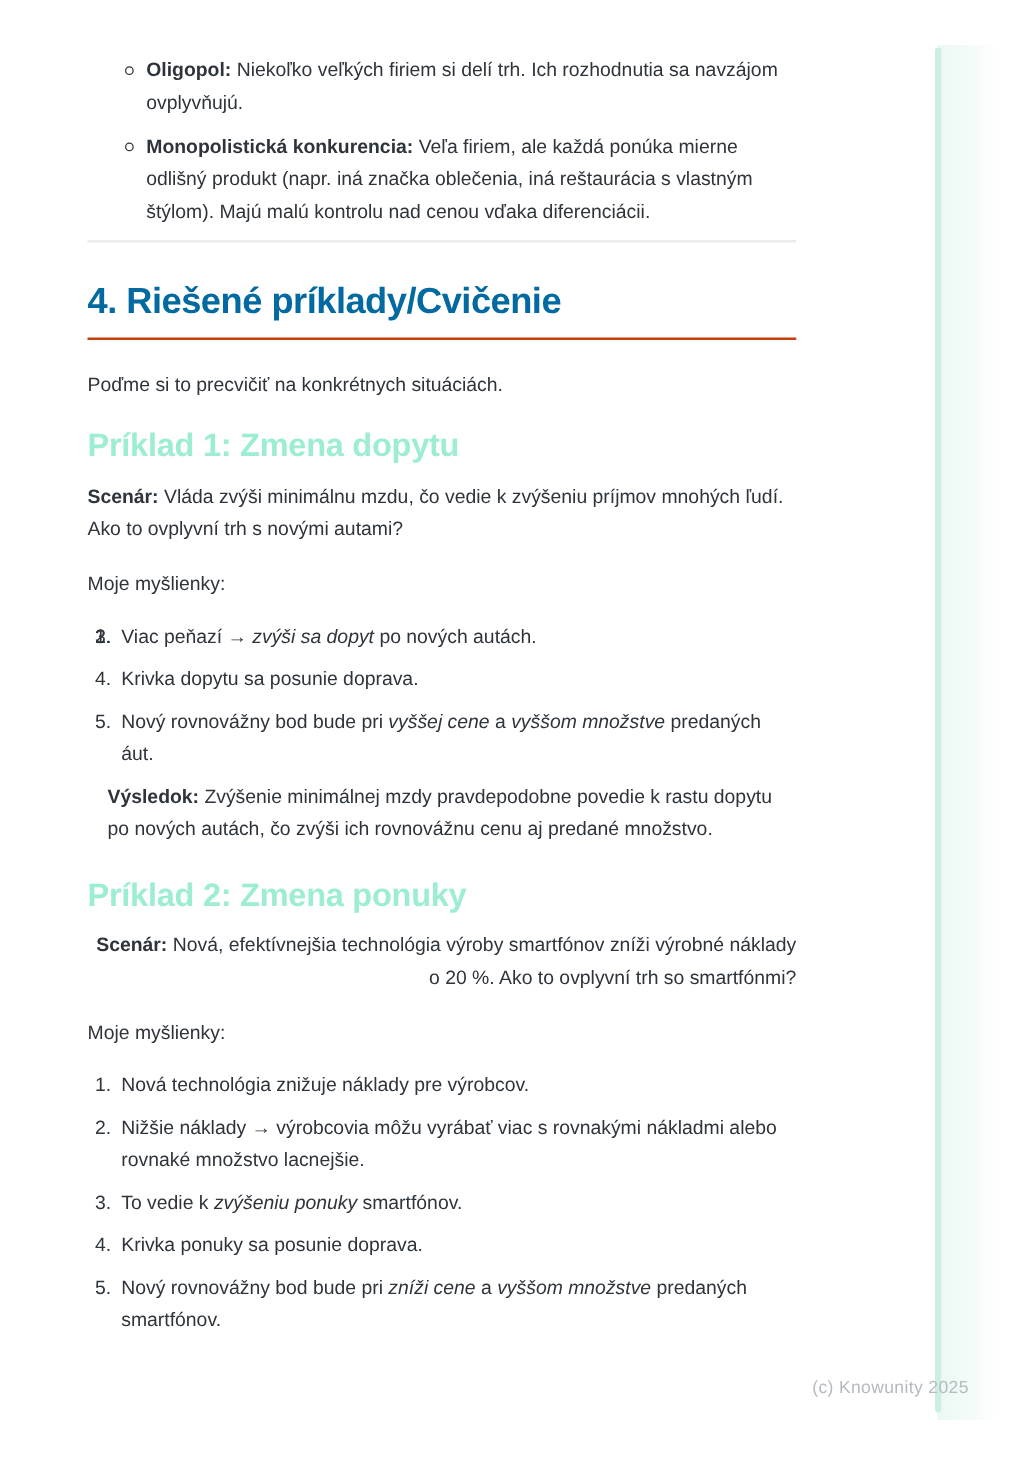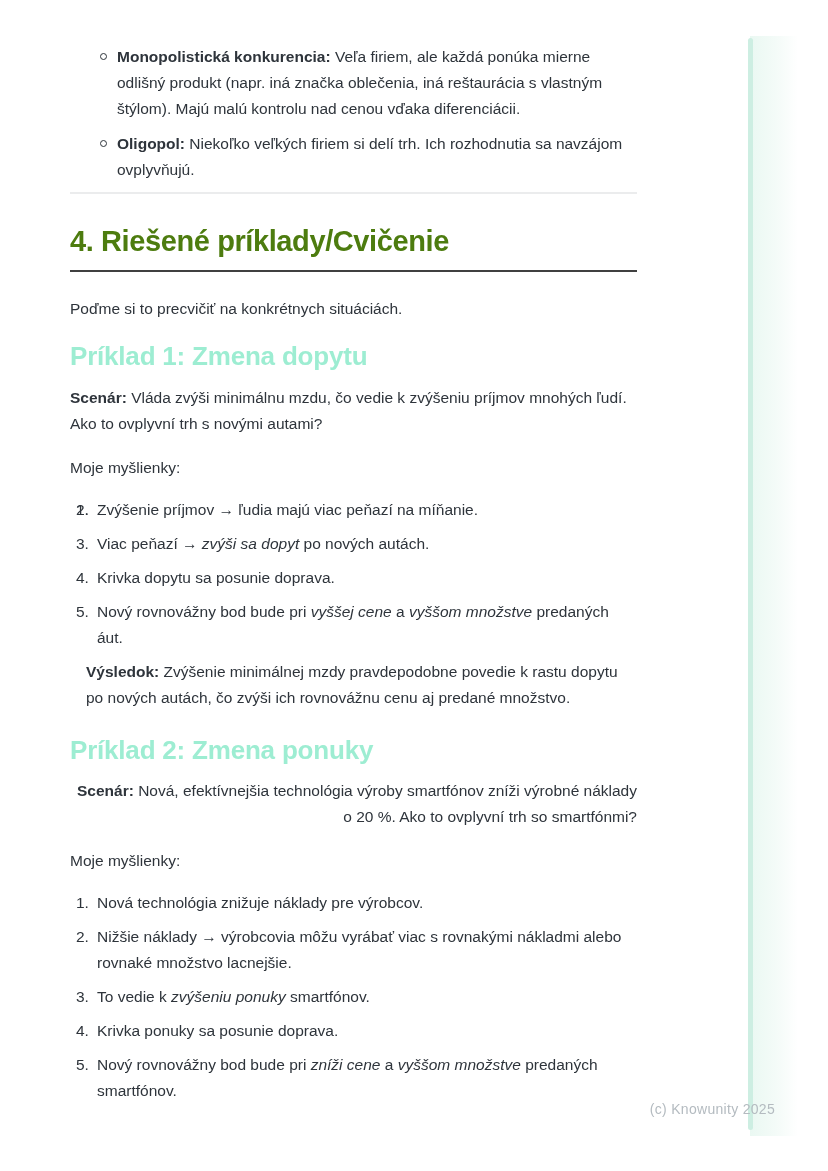--- a/index.html
+++ b/index.html
@@ -26,28 +26,28 @@
     width: 5px; height: 5px;
     border: 1.5px solid #2e343b; border-radius: 50%;
     display: inline-block;
   }
   .divider {
     border: none;
     border-top: 2px solid #ebeced;
     margin: 8px 0 0 0;
   }
   h1.section-title {
-    color: #4d7c0f;
+    color: #0369a1;
     font-size: 29px;
     line-height: 34px;
     font-weight: 700;
     letter-spacing: -0.4px;
     margin: 30px 0 0 0;
     padding: 0 0 12px 0;
-    border-bottom: 2px solid #404040;
+    border-bottom: 2px solid #c2410c;
   }
   p.intro { margin: 24px 0 0 0; }
   h2.example-title {
     color: #9dedd2;
     font-size: 26px;
     line-height: 26px;
     font-weight: 700;
     letter-spacing: -0.2px;
     margin: 21px 0 0 0;
   }
@@ -88,25 +88,25 @@
   }
 </style>
 </head>
 <body>
 
 <div class="content">
 
   <ul class="bullets">
     <li>
       <span class="circle-marker"></span>
-      <span><span class="b">Monopolistická konkurencia: </span><span>Veľa firiem, ale každá ponúka mierne odlišný produkt (napr. iná značka oblečenia, iná reštaurácia s vlastným štýlom). Majú malú kontrolu nad cenou vďaka diferenciácii.</span></span>
+      <span><span class="b">Oligopol: </span><span>Niekoľko veľkých firiem si delí trh. Ich rozhodnutia sa navzájom ovplyvňujú.</span></span>
     </li>
     <li>
       <span class="circle-marker"></span>
-      <span><span class="b">Oligopol: </span><span>Niekoľko veľkých firiem si delí trh. Ich rozhodnutia sa navzájom ovplyvňujú.</span></span>
+      <span><span class="b">Monopolistická konkurencia: </span><span>Veľa firiem, ale každá ponúka mierne odlišný produkt (napr. iná značka oblečenia, iná reštaurácia s vlastným štýlom). Majú malú kontrolu nad cenou vďaka diferenciácii.</span></span>
     </li>
   </ul>
 
   <hr class="divider">
 
   <h1 class="section-title">4. Riešené príklady/Cvičenie</h1>
 
   <p class="intro">Poďme si to precvičiť na konkrétnych situáciách.</p>
 
   <h2 class="example-title">Príklad 1: Zmena dopytu</h2>
@@ -114,21 +114,20 @@
   <p class="para"><span class="b">Scenár: </span><span>Vláda zvýši minimálnu mzdu, čo vedie k zvýšeniu príjmov mnohých ľudí. Ako to ovplyvní trh s novými autami?</span></p>
 
   <p class="label">Moje myšlienky:</p>
 
   <ol class="steps">
     <li>
       <span class="num">1.</span>
     </li>
     <li>
       <span class="num">2.</span>
-      <span><span>Zvýšenie príjmov → ľudia majú viac peňazí na míňanie.</span></span>
     </li>
     <li>
       <span class="num">3.</span>
       <span><span>Viac peňazí → </span><span class="i">zvýši sa dopyt</span><span> po nových autách.</span></span>
     </li>
     <li>
       <span class="num">4.</span>
       <span><span>Krivka dopytu sa posunie doprava.</span></span>
     </li>
     <li>

